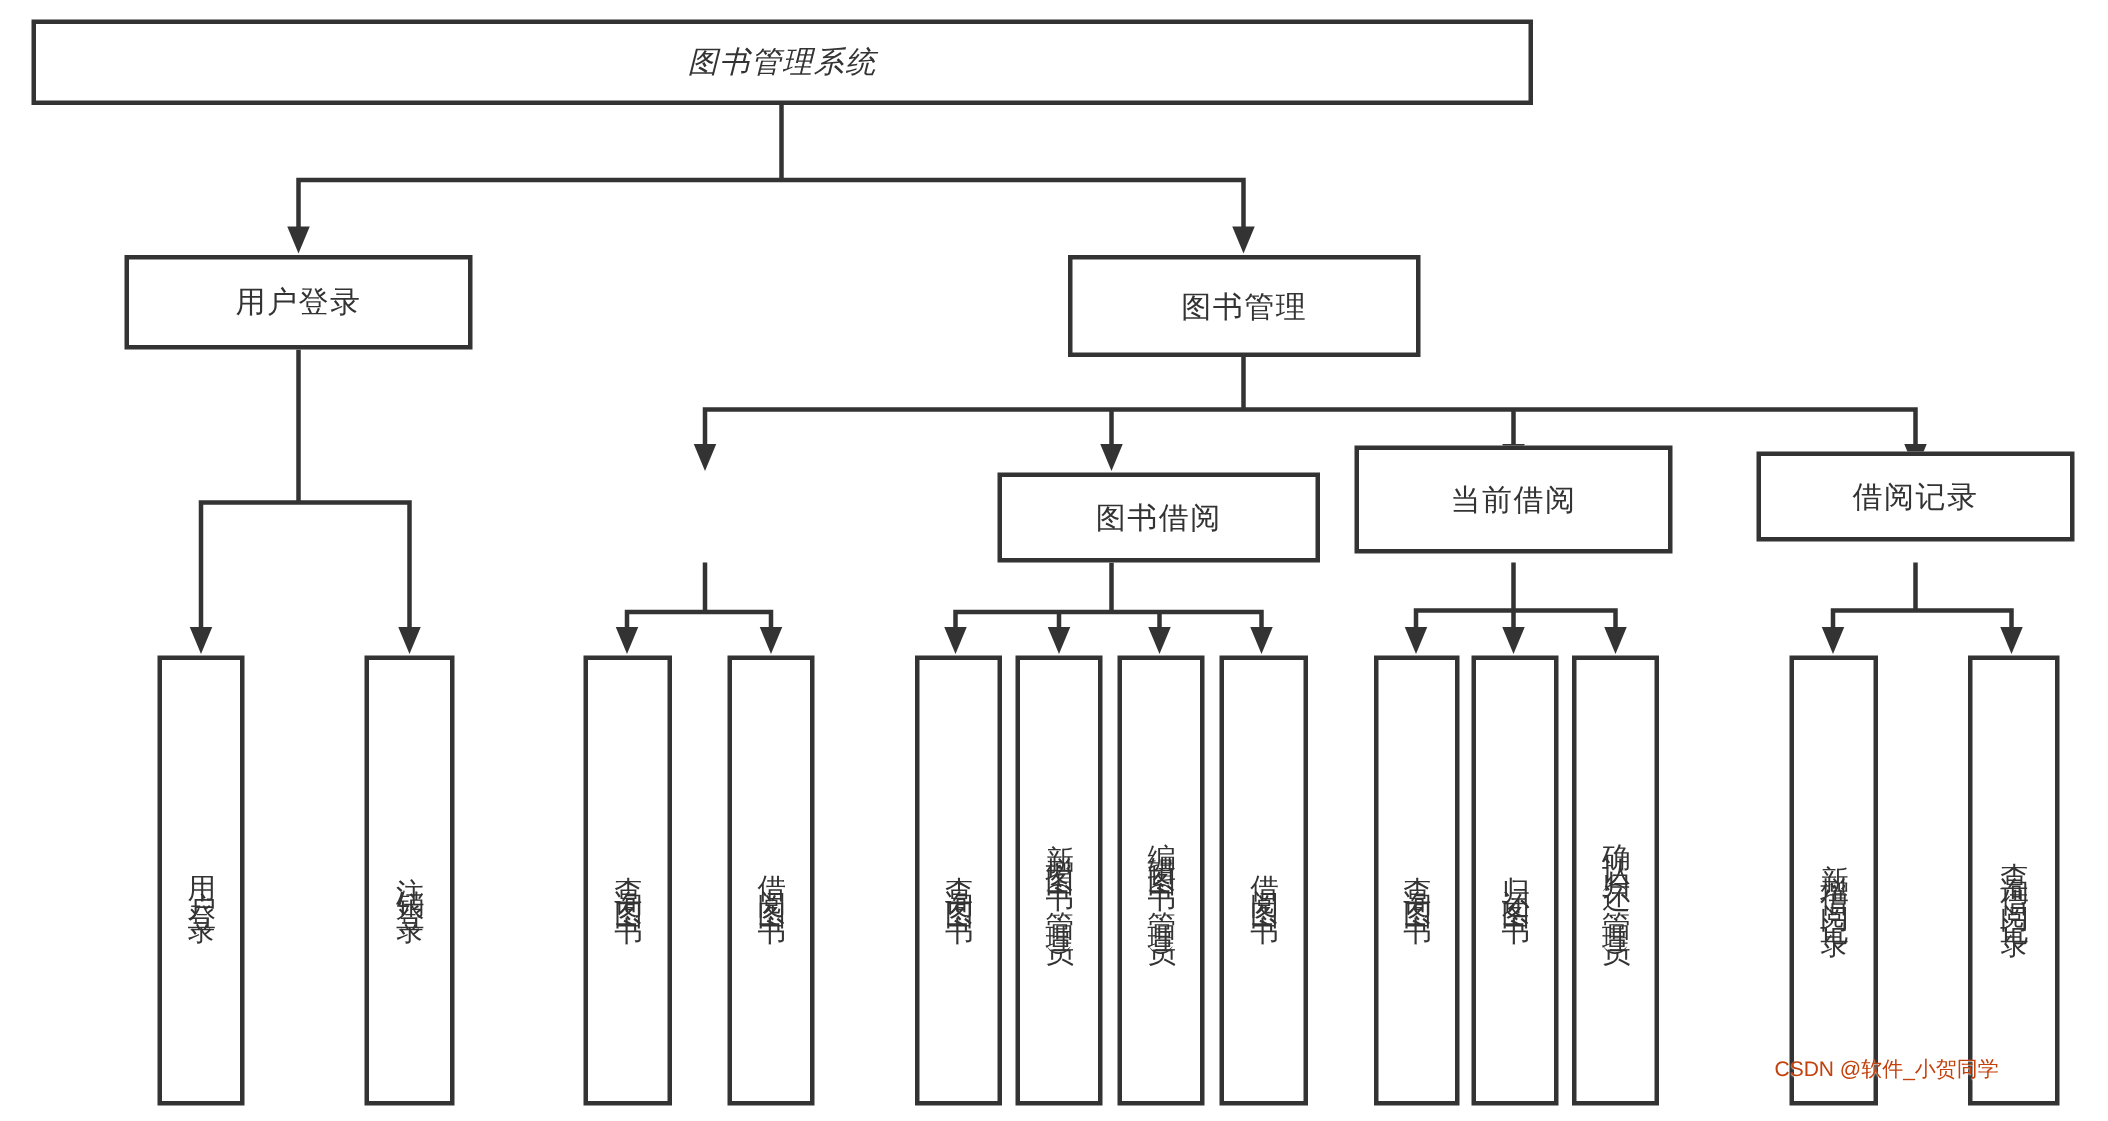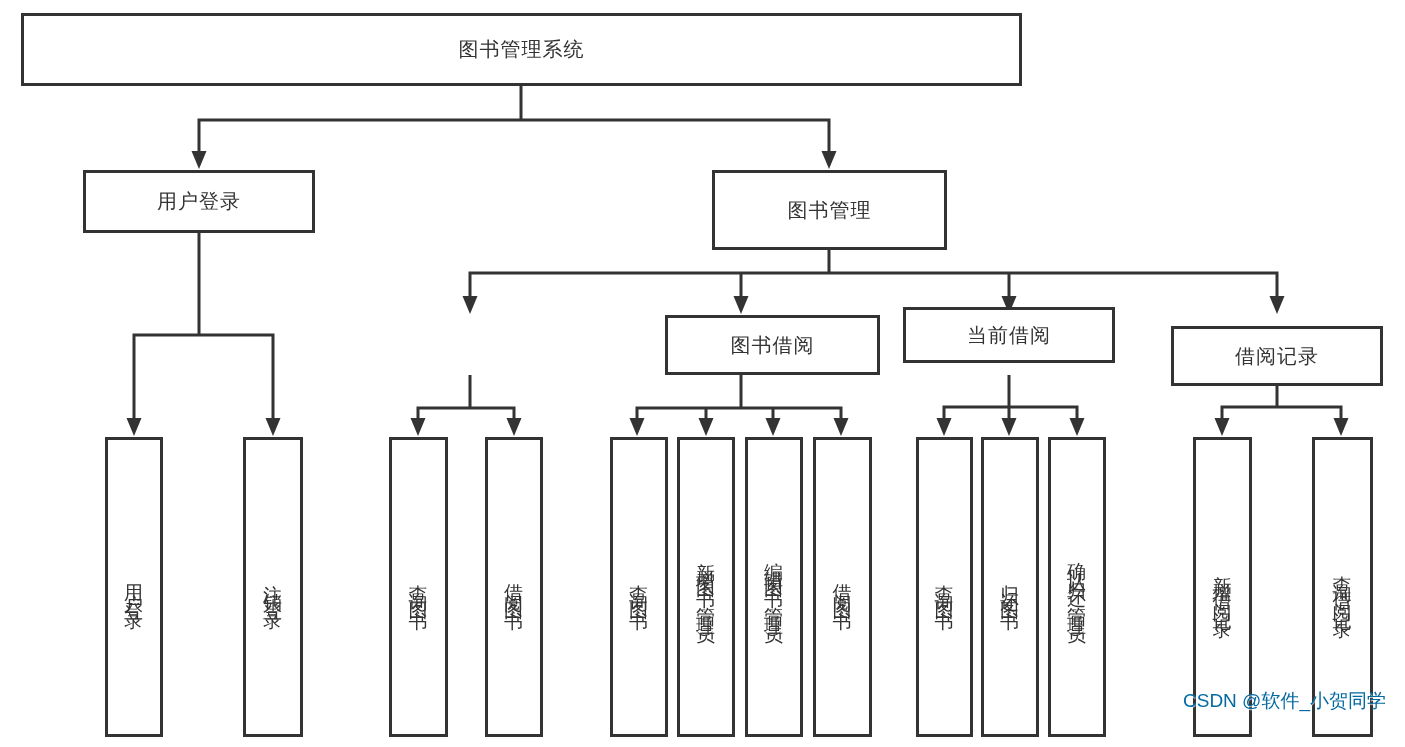--- a/index.html
+++ b/index.html
@@ -28,45 +28,45 @@
   }
   .v-label{
     writing-mode:vertical-lr;
     text-orientation:mixed;
     font-size:19px;
     line-height:1;
     letter-spacing:9px;
     white-space:nowrap;
   }
   
-  #n-root{left:21px;top:13px;width:1001px;height:73px;}
+  #n-root{left:21px;top:13px;width:1001px;height:57px;font-style:italic;}
   #n-user-login{left:83px;top:170px;width:232px;height:63px;}
-  #n-book-mgmt{left:712px;top:170px;width:235px;height:80px;}
+  #n-book-mgmt{left:712px;top:170px;width:235px;height:68px;}
   #n-new-books{left:363px;top:315px;width:215px;height:60px;}
   #n-book-borrow{left:633px;top:315px;width:215px;height:60px;margin-left:32px;}
-  #n-current-borrow{left:903px;top:307px;width:212px;height:56px;}
-  #n-borrow-records{left:1171px;top:326px;width:212px;height:60px;}
+  #n-current-borrow{left:903px;top:297px;width:212px;height:72px;}
+  #n-borrow-records{left:1171px;top:301px;width:212px;height:60px;}
   #lf-1{left:105px;top:437px;width:58px;height:300px;}
   #lf-2{left:243px;top:437px;width:60px;height:300px;}
   #lf-3{left:389px;top:437px;width:59px;height:300px;}
   #lf-4{left:485px;top:437px;width:58px;height:300px;}
   #lf-5{left:610px;top:437px;width:58px;height:300px;}
   #lf-6{left:677px;top:437px;width:58px;height:300px;}
   #lf-7{left:745px;top:437px;width:58px;height:300px;}
   #lf-8{left:813px;top:437px;width:59px;height:300px;}
   #lf-9{left:916px;top:437px;width:57px;height:300px;}
   #lf-10{left:981px;top:437px;width:58px;height:300px;}
   #lf-11{left:1048px;top:437px;width:58px;height:300px;}
   #lf-12{left:1193px;top:437px;width:59px;height:300px;}
   #lf-13{left:1312px;top:437px;width:61px;height:300px;}
   .watermark{
     position:absolute;
-    left:1183px;top:688px;
-    font-size:19px;
-    color:#0369a1;
+    left:1183px;top:704px;
+    font-size:14px;
+    color:#c2410c;
     text-shadow:0 1px 1px rgba(255,255,255,0.85);
     white-space:nowrap;
   }
 </style>
 </head>
 <body>
 
 <div class="canvas">
 
   <svg class="connectors" viewBox="0 0 1405 747" xmlns="http://www.w3.org/2000/svg">

